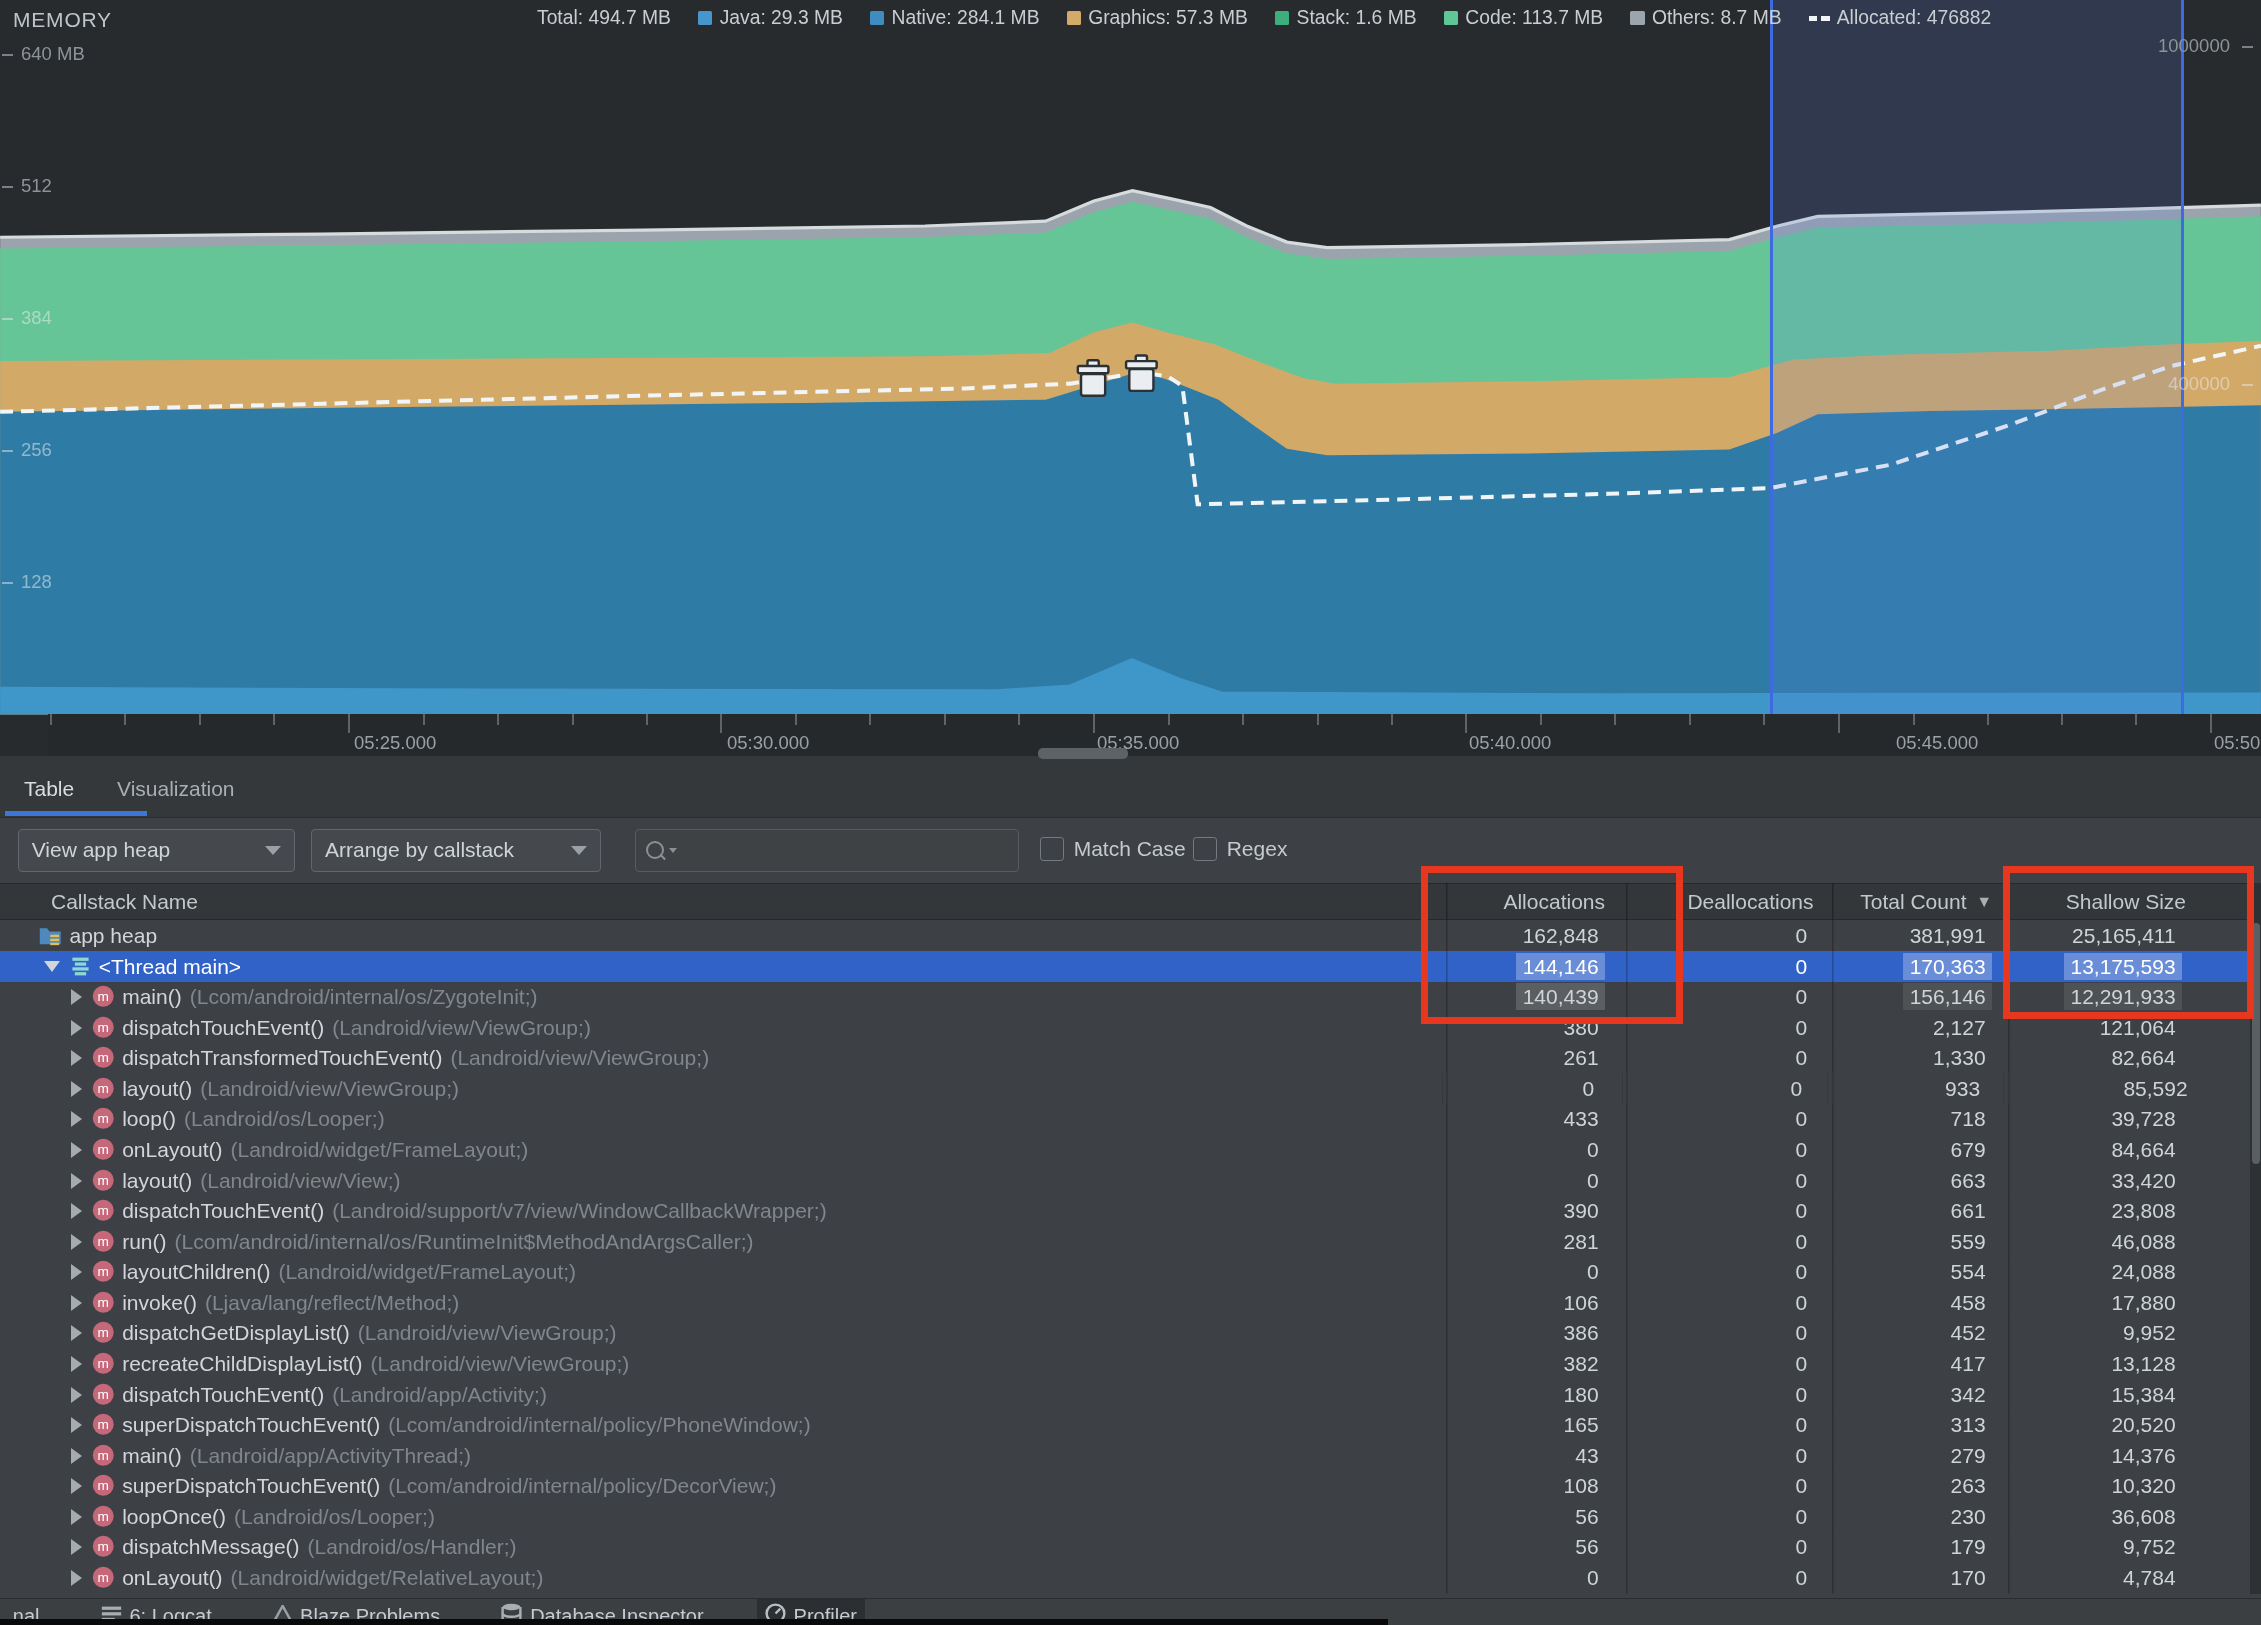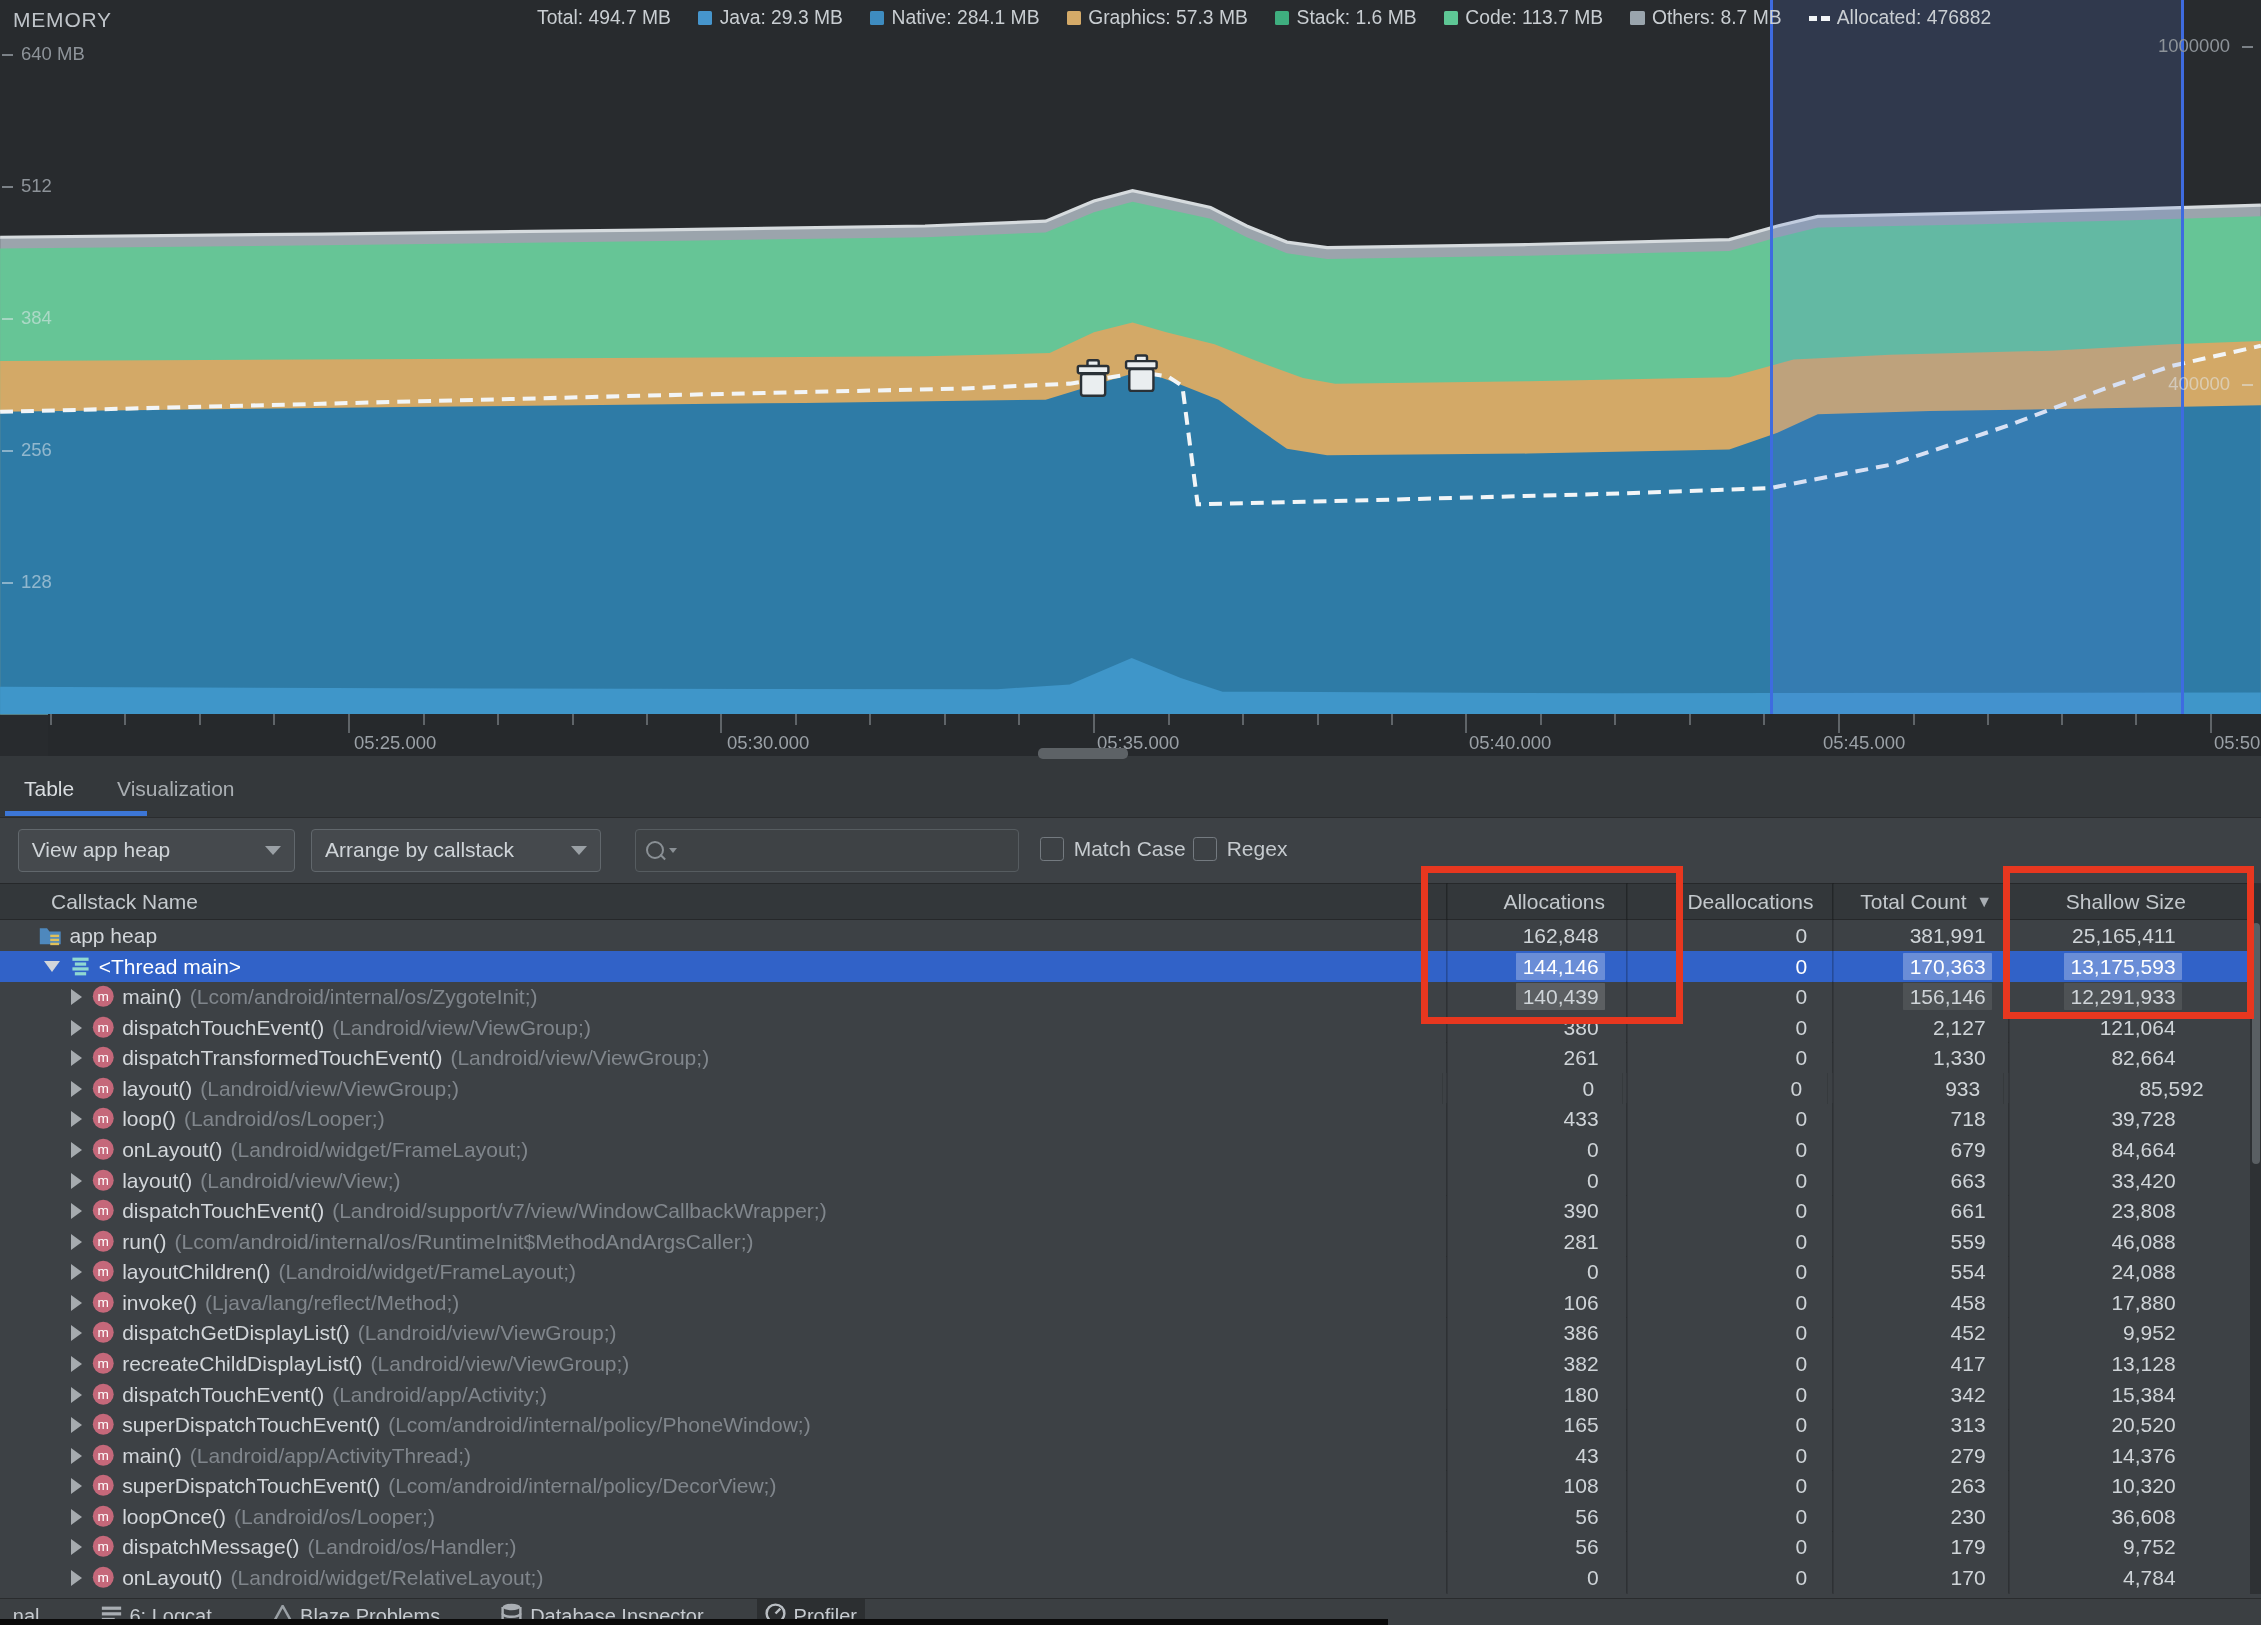--- a/index.html
+++ b/index.html
@@ -187,21 +187,21 @@
       <div class="tick" style="left: 1865px; height: 10.5px;"></div>
       <div class="tick" style="left: 1939px; height: 10.5px;"></div>
       <div class="tick" style="left: 2013px; height: 10.5px;"></div>
       <div class="tick" style="left: 2087px; height: 10.5px;"></div>
       <div class="tick" style="left: 2162px; height: 19.3px;"></div>
       <div class="tick" style="left: 2237px; height: 10.5px;"></div>
       <div class="time-label" style="left: 306px;">05:25.000</div>
       <div class="time-label" style="left: 679px;">05:30.000</div>
       <div class="time-label" style="left: 1049px;">05:35.000</div>
       <div class="time-label" style="left: 1421px;">05:40.000</div>
-      <div class="time-label" style="left: 1775px;">05:45.000</div>
+      <div class="time-label" style="left: 1848px;">05:45.000</div>
       <div class="time-label" style="left: 2166px;">05:50.000</div>
     </div>
   <div id="hscroll-thumb"></div>
 </div>
 
 <div id="panel">
   <div id="tabs">
     <div class="tab active" style="left:24px">Table</div>
     <div class="tab" style="left:117px">Visualization</div>
     <div id="tab-underline"></div>
@@ -387,21 +387,21 @@
         </div>
         <div class="vcell" style="width: 180px; padding-right: 21px;">
           <span class="val">0</span>
         </div>
         <div class="vcell" style="width: 206px; padding-right: 18.5px;">
           <span class="val">0</span>
         </div>
         <div class="vcell" style="width: 176px; padding-right: 16px;">
           <span class="val">933</span>
         </div>
-        <div class="vcell" style="width: 248px; padding-right: 40px;">
+        <div class="vcell" style="width: 248px; padding-right: 56px;">
           <span class="val">85,592</span>
         </div>
       </div>
       <div class="trow" style="top: 183px;">
         <div class="ncell" style="width: 1446px; padding-left: 71px;">
           <span class="exp right"></span>
           <span class="row-icon">
             <svg width="22.5" height="22.5" viewBox="0 0 28 28" style="font-size:26px">
               <circle cx="14" cy="14" r="13" fill="#c5687a"></circle>
               <text x="14" y="20" text-anchor="middle" font-size="17" font-family="Liberation Sans,sans-serif" fill="#ffffff">m</text>

